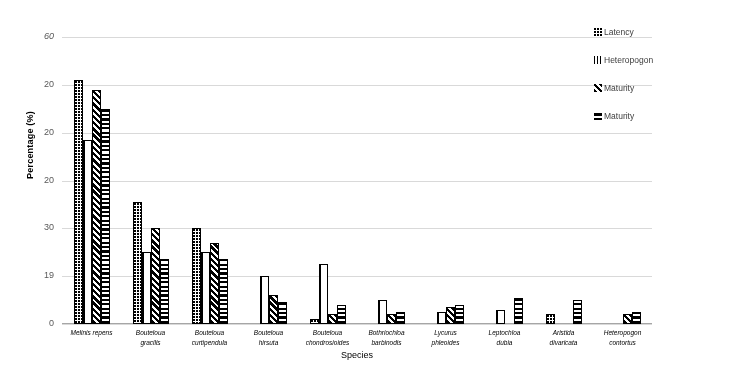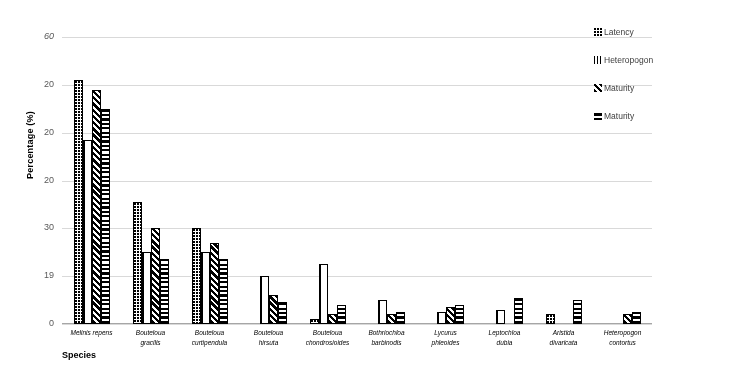--- a/index.html
+++ b/index.html
@@ -140,23 +140,23 @@
     color: #000;
     line-height: 1.5;
     padding: 0 1px;
     box-sizing: border-box;
   }
   .x-axis-title {
     position: absolute;
     left: 62px;
     top: 350px;
     width: 590px;
-    text-align: left;
+    text-align: center;
     font-size: 9px;
-    font-weight: bold;
+    font-weight: normal;
     color: #000;
   }
 
   
   .legend {
     position: absolute;
     left: 594px;
     top: 18px;
     width: 140px;
   }

